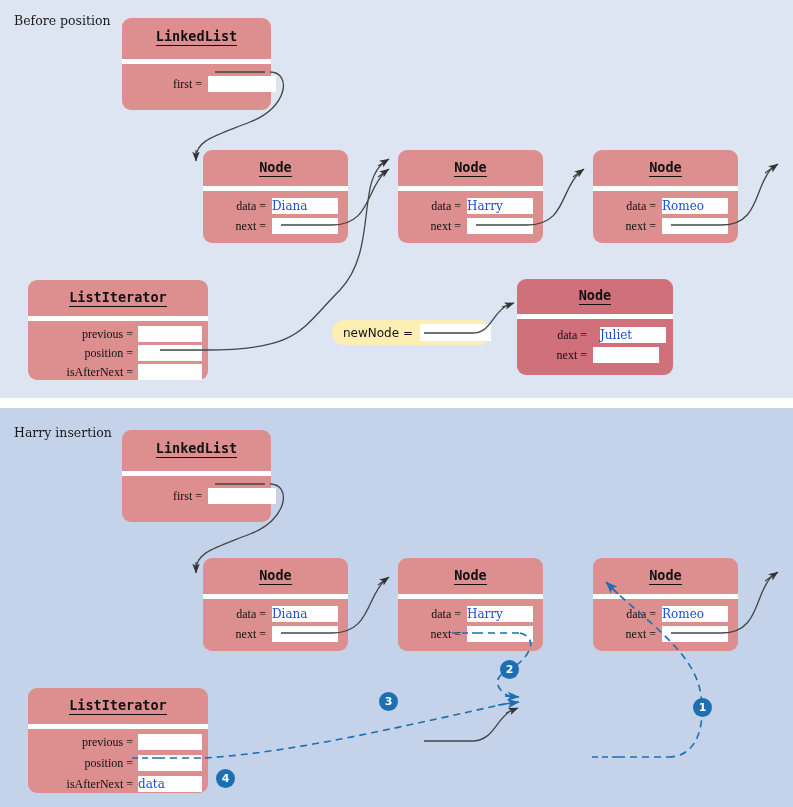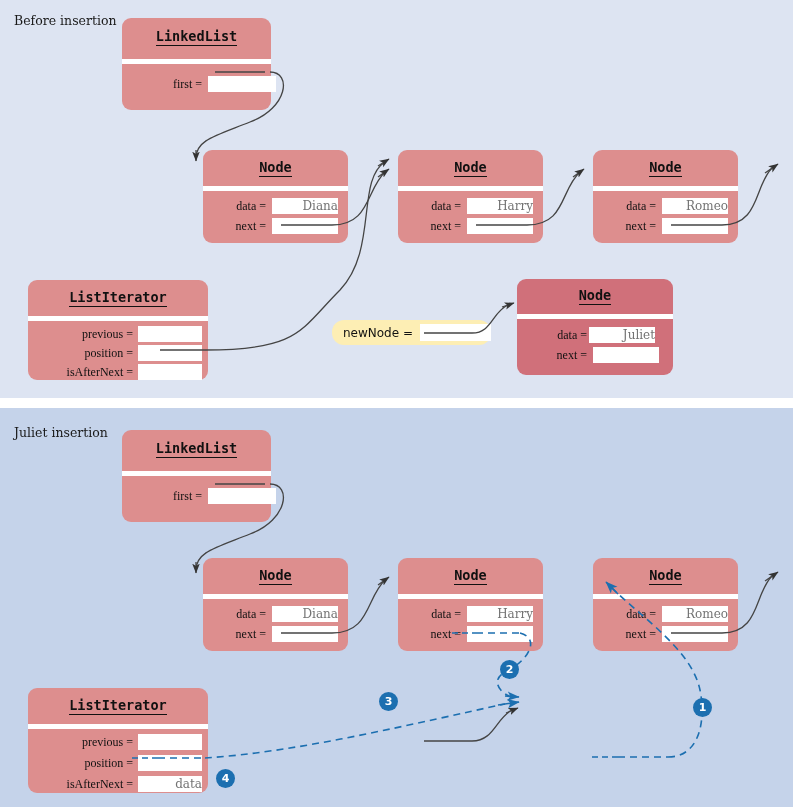--- a/index.html
+++ b/index.html
@@ -76,26 +76,26 @@
     white-space: pre;
   }
   .field-slot {
     background: #ffffff;
     height: 16px;
     position: relative;
     box-sizing: border-box;
   }
   .field-value {
     position: absolute;
-    left: 0; right: 0; top: 50%;
+    left: 0; right: 12px; top: 50%;
     transform: translateY(-50%);
-    text-align: right;
+    text-align: left;
     font-family: "DejaVu Serif", serif;
     font-size: 12px;
-    color: #737373;
+    color: #1d4ed8;
     line-height: 1;
   }
 
   
   .pill {
     position: absolute;
     background: #fdeeb4;
     border-radius: 12px;
     display: flex;
     align-items: center;
@@ -138,21 +138,21 @@
     width: 793px;
     height: 807px;
     pointer-events: none;
   }
 </style>
 </head>
 <body>
 
 <div class="panel" id="panel-before">
 
-  <div class="panel-caption" style="left:14px; top:13px;">Before insertion</div>
+  <div class="panel-caption" style="left:14px; top:13px;">Before position</div>
 
   <div class="objbox" style="left:122px; top:18px; width:149px; height:92px;">
     <div class="obj-title" style="top:10px;">
       <span>LinkedList</span>
     </div>
     <div class="obj-divider" style="top:41px;"></div>
     <div class="field-row" style="left:20px; top:58px;">
       <div class="field-label" style="width:60px;">first =</div>
       <div class="field-slot" style="width:68px; margin-left:6px;">
         <div class="field-value"></div>
@@ -249,36 +249,36 @@
     </div>
   </div>
 
   <div class="objbox dark" style="left:517px; top:279px; width:156px; height:96px;">
     <div class="obj-title" style="top:8px;">
       <span>Node</span>
     </div>
     <div class="obj-divider" style="top:35px;"></div>
     <div class="field-row" style="left:22px; top:48px;">
       <div class="field-label" style="width:48px;">data =</div>
-      <div class="field-slot" style="width:66px; margin-left:2px;">
+      <div class="field-slot" style="width:66px; margin-left:13px;">
         <div class="field-value">Juliet</div>
       </div>
     </div>
     <div class="field-row" style="left:22px; top:68px;">
       <div class="field-label" style="width:48px;">next =</div>
       <div class="field-slot" style="width:66px; margin-left:6px;">
         <div class="field-value"></div>
       </div>
     </div>
   </div>
 </div>
 
 <div class="panel" id="panel-after">
 
-  <div class="panel-caption" style="left:14px; top:17px;">Juliet insertion</div>
+  <div class="panel-caption" style="left:14px; top:17px;">Harry insertion</div>
 
   <div class="objbox" style="left:122px; top:22px; width:149px; height:92px;">
     <div class="obj-title" style="top:10px;">
       <span>LinkedList</span>
     </div>
     <div class="obj-divider" style="top:41px;"></div>
     <div class="field-row" style="left:20px; top:58px;">
       <div class="field-label" style="width:60px;">first =</div>
       <div class="field-slot" style="width:68px; margin-left:6px;">
         <div class="field-value"></div>

